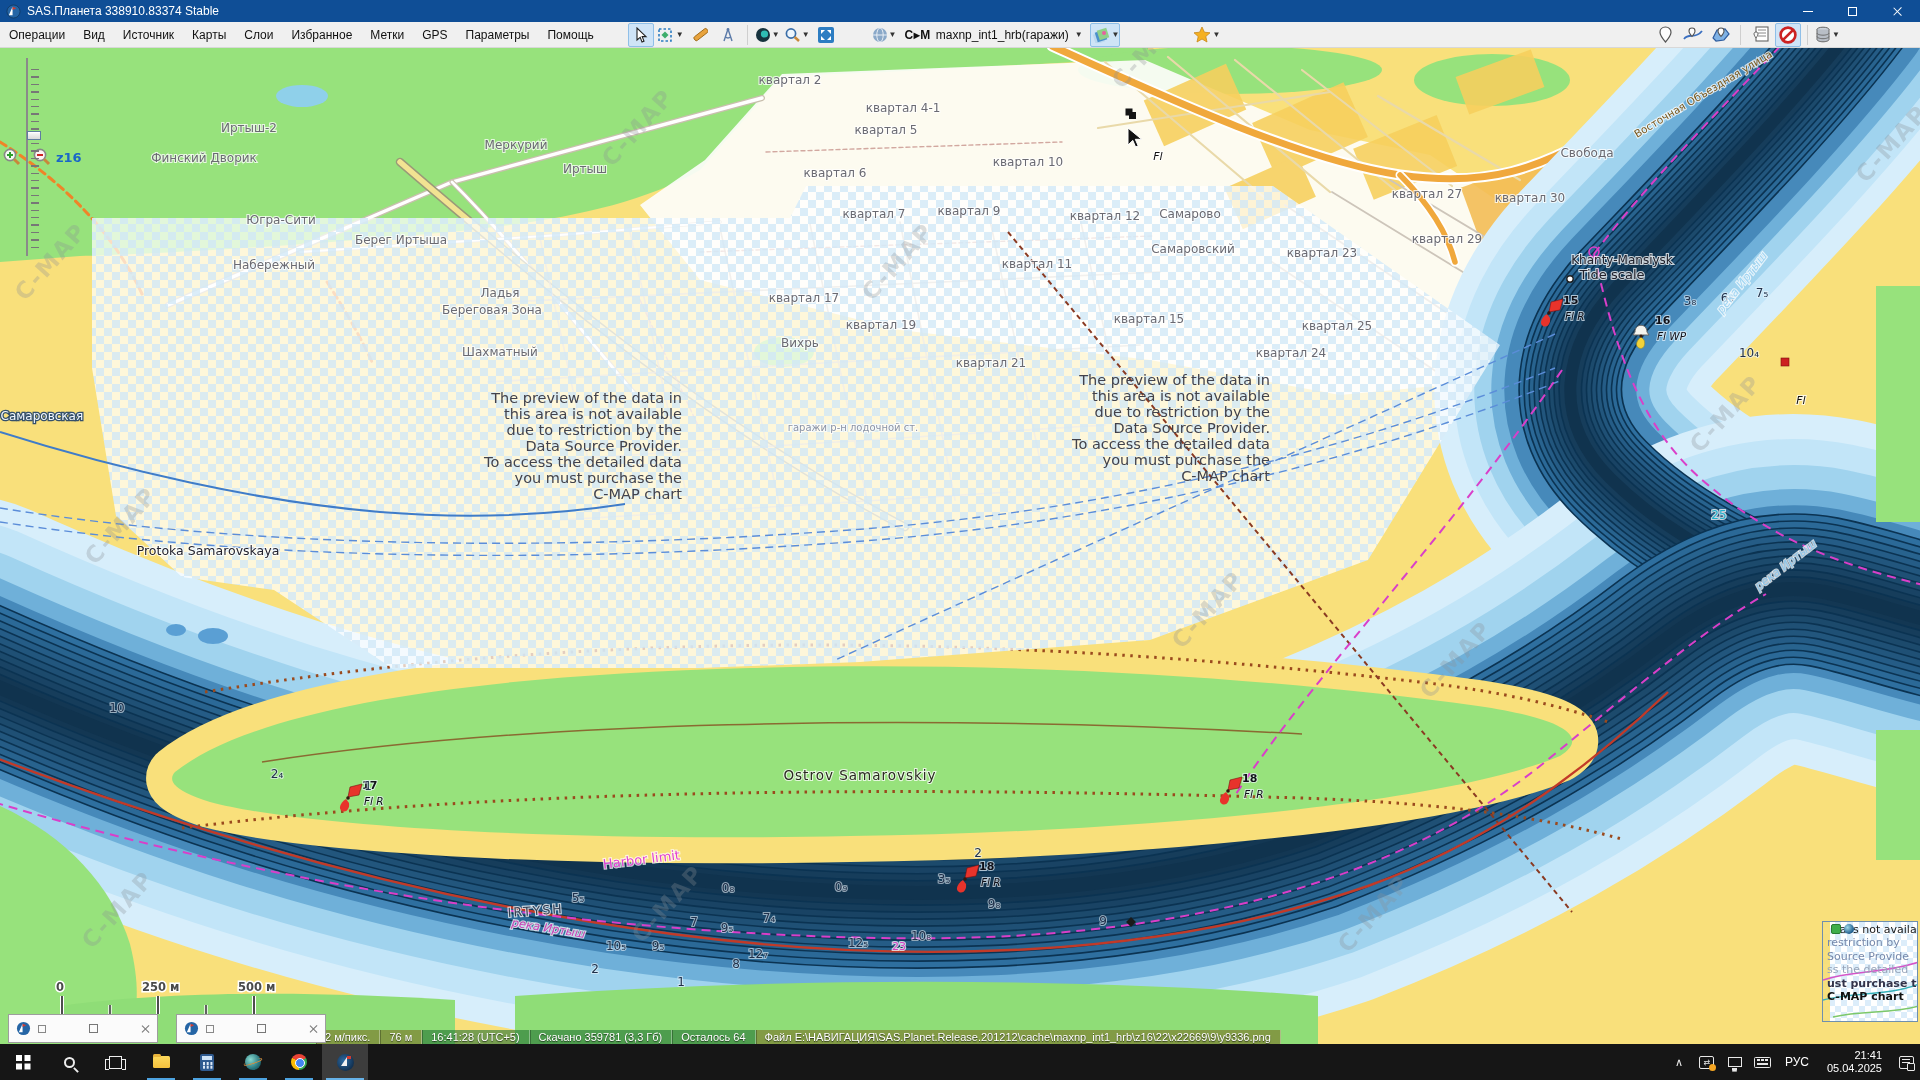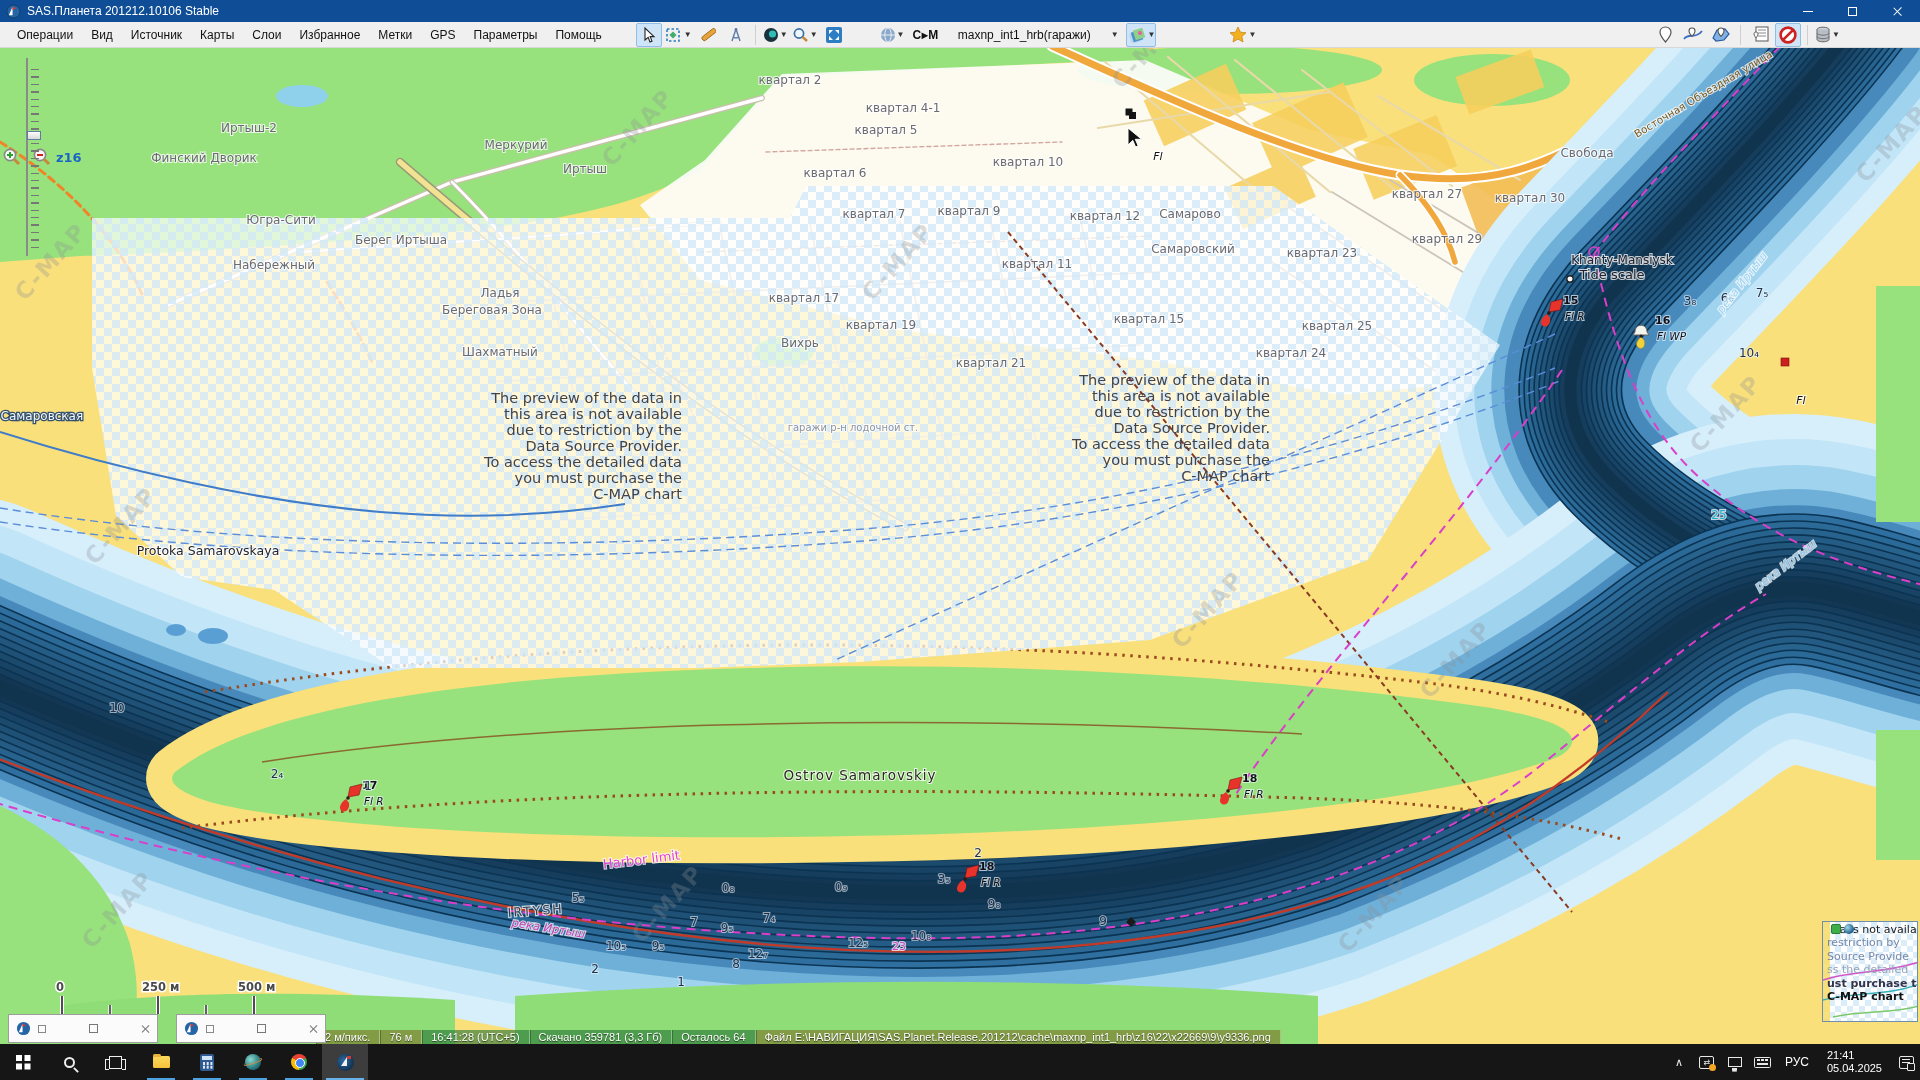--- a/index.html
+++ b/index.html
@@ -8,28 +8,28 @@
 
 #titlebar{position:absolute;top:0;left:0;right:0;height:22px;background:#0f4e96;display:flex;align-items:center;color:#fff;font-size:12px;padding-left:6px;gap:6px;z-index:20}
 .wbtns{margin-left:auto;display:flex;height:100%}
 .wbtn{width:45px;display:flex;align-items:center;justify-content:center}
 .g-min{width:10px;height:1px;background:#fff}
 .g-max{width:9px;height:9px;border:1px solid #fff}
 .g-close{position:relative;width:11px;height:11px}
 .g-close::before,.g-close::after{content:"";position:absolute;left:5px;top:0;width:1.4px;height:11px;background:#fff}
 .g-close::before{transform:rotate(45deg)}.g-close::after{transform:rotate(-45deg)}
 
-#menubar{position:absolute;top:22px;left:0;right:0;height:26px;background:#f0f0f0;border-bottom:1px solid #d8d8d8;display:flex;align-items:center;font-size:12px;color:#111;padding-left:8px;z-index:20}
+#menubar{position:absolute;top:22px;left:0;right:0;height:26px;background:#f0f0f0;border-bottom:1px solid #d8d8d8;display:flex;align-items:center;font-size:12px;color:#111;padding-left:0;z-index:20}
 .menu-item{padding:4px 9px;white-space:nowrap}
 .tbar{display:flex;align-items:center;margin-left:24px}
 .tbn{min-width:26px;height:24px;display:flex;align-items:center;justify-content:center;border:1px solid transparent;border-radius:2px;margin:0 1px}
 .tbn.sel{background:#cfe4f7;border-color:#8fbfe8}
 .caret{font-size:8px;color:#333;margin-left:1px}
 .vsep{width:1px;height:20px;background:#cfcfcf;margin:0 5px}
-#mapselect{display:flex;align-items:center;gap:19px;font-size:12px;color:#111;padding:2px 6px;white-space:nowrap}
+#mapselect{display:flex;align-items:center;gap:5px;font-size:12px;color:#111;padding:2px 6px;white-space:nowrap}
 #mapselect .logo{font-weight:bold;letter-spacing:.5px}
 .tspace1{width:30px}.tspace3{width:70px}
 .tb-right{margin-left:auto;margin-right:78px;display:flex;align-items:center}
 
 #mapwrap{position:absolute;top:46px;left:0;width:1920px;height:998px;overflow:hidden;z-index:1}
 #map{position:absolute;left:0;top:0;width:1920px;height:998px}
 use{stroke-linecap:round;stroke-linejoin:round}
 .notice{position:absolute;width:214px;text-align:right;font-family:"DejaVu Sans",sans-serif;font-size:14.5px;line-height:16px;color:#42424c;white-space:pre-line;pointer-events:none;z-index:3}
 #notice1{left:468px;top:344px}
 #notice2{left:1056px;top:326px}
@@ -97,37 +97,37 @@
 .trbtn{width:28px;height:36px;display:flex;align-items:center;justify-content:center;position:relative;font-size:12px}
 .i-chev{font-size:11px;color:#eee}
 .i-sync{width:15px;height:13px;border:1.4px solid #e8e8e8;border-radius:2px;position:relative;font-size:8px;line-height:11px;text-align:center}
 .i-sync::after{content:"";position:absolute;right:-3px;bottom:-3px;width:7px;height:7px;border-radius:50%;background:#f5a623}
 .i-net{width:14px;height:10px;border:1.4px solid #e8e8e8;position:relative}
 .i-net::after{content:"";position:absolute;left:3px;bottom:-4px;width:5px;height:1.6px;background:#e8e8e8;box-shadow:0 1.8px 0 -.2px #e8e8e8}
 .i-kbd{width:17px;height:11px;border:1.3px solid #e8e8e8;border-radius:1.5px;position:relative}
 .i-kbd::after{content:"";position:absolute;left:2px;bottom:1.5px;width:11px;height:1.6px;background:#e8e8e8}
 .i-kbd::before{content:"";position:absolute;left:2px;top:1.5px;width:3px;height:1.6px;background:#e8e8e8;box-shadow:4px 0 #e8e8e8,8px 0 #e8e8e8}
 .lang{font-size:12px;padding:0 8px;color:#fff}
-.clock{font-size:11px;line-height:13px;color:#fff;text-align:left;padding:0 10px}
+.clock{font-size:11px;line-height:13px;color:#fff;text-align:right;padding:0 10px}
 .i-notif{width:15px;height:13px;border:1.4px solid #e8e8e8;border-radius:2px;position:relative}
 .i-notif::before{content:"";position:absolute;left:2px;top:2.5px;width:8px;height:1.4px;background:#e8e8e8;box-shadow:0 3px 0 #e8e8e8}
 .i-notif::after{content:"";position:absolute;right:-2px;bottom:-3px;width:6px;height:6px;background:#161616;border:1.2px solid #e8e8e8;border-radius:1px}
 </style>
 </head>
 <body>
 
 <div id="app">
 
   <div id="titlebar">
     <svg width="15" height="15" viewBox="0 0 16 16">
         <circle cx="8" cy="8" r="7" fill="#2565a5" stroke="#123c66" stroke-width="1"></circle>
         <path d="M7,3 L7,12 L3,12 Z" fill="#fff"></path>
         <path d="M7,3 L11,4.5 L7,6.5 Z" fill="#d23b30"></path>
       </svg>
-    <span>SAS.Планета 201212.10106 Stable</span>
+    <span>SAS.Планета 338910.83374 Stable</span>
     <div class="wbtns">
       <div class="wbtn">
           <div class="g-min"></div>
         </div>
       <div class="wbtn">
           <div class="g-max"></div>
         </div>
       <div class="wbtn">
           <div class="g-close"></div>
         </div>

